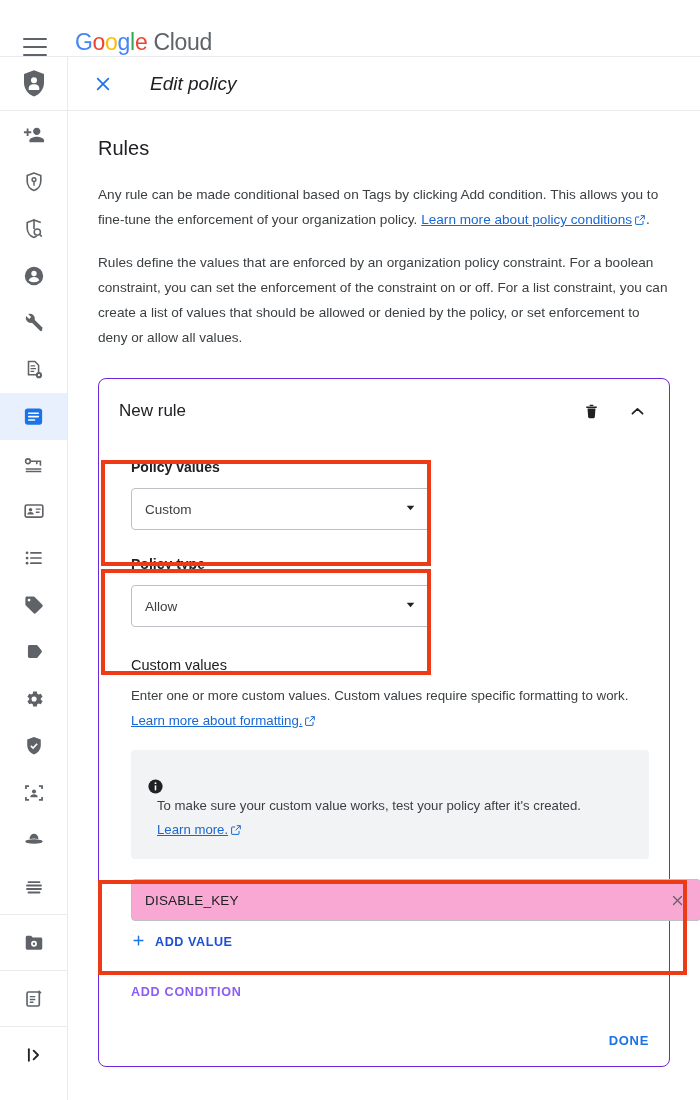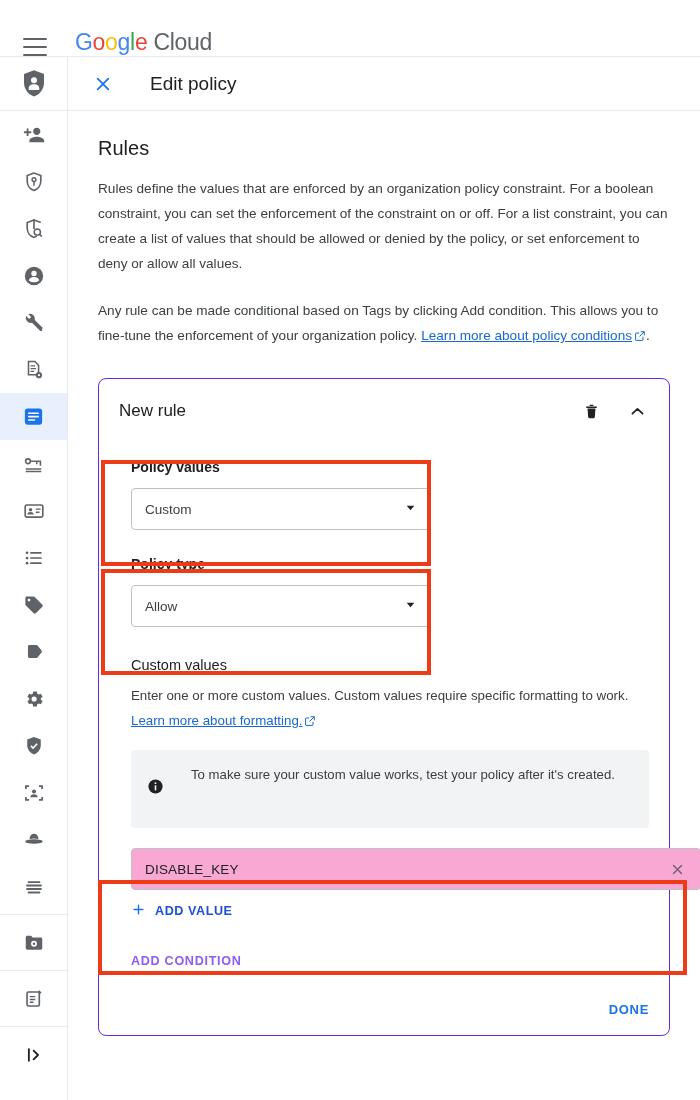--- a/index.html
+++ b/index.html
@@ -82,20 +82,21 @@
     top: 57px; left: 68px;
     width: 632px; height: 1043px;
     background: #ffffff;
     overflow: hidden;
   }
   .pane-header {
     height: 54px;
     display: flex; align-items: center;
     border-bottom: 1px solid #e8eaed;
     padding-left: 22px;
+    font-style: italic;
   }
   .close-x {
     width: 26px; height: 26px;
     display: flex; align-items: center; justify-content: center;
     cursor: pointer;
   }
   .pane-title {
     margin-left: 34px;
     font-size: 19px;
     color: #202124;
@@ -199,20 +200,21 @@
     max-width: 556px;
   }
 
   .info-banner {
     margin-top: 15px;
     background: #f1f3f4;
     border-radius: 4px;
     display: flex;
     padding: 14px 16px 16px 16px;
     min-height: 78px;
+    flex-direction: column;
   }
   .info-icon-wrap {
     width: 34px;
     display: flex;
     justify-content: flex-start;
     padding-top: 14px;
   }
   .info-text {
     font-size: 13.2px;
     line-height: 22px;
@@ -473,26 +475,26 @@
         <path stroke="#1a73e8" stroke-width="2.1" stroke-linecap="round" d="M5.6 5.6 18.4 18.4M18.4 5.6 5.6 18.4"></path>
       </svg>
     </div>
     <div class="pane-title">Edit policy</div>
   </div>
 
   <div class="pane-body">
 
     <h2 class="section-title">Rules</h2>
 
-    <p class="para">Rules define the values that are enforced by an organization policy constraint. For a boolean constraint, you can set the enforcement of the constraint on or off. For a list constraint, you can create a list of values that should be allowed or denied by the policy, or set enforcement to deny or allow all values.</p>
-
     <p class="para second"><span>Any rule can be made conditional based on Tags by clicking Add condition. This allows you to fine-tune the enforcement of your organization policy. </span><a class="link">Learn more about policy conditions</a><span class="ext-icon"><svg width="12" height="12" viewBox="0 0 24 24">
             <path fill="none" stroke="#1967d2" stroke-width="2" d="M13.4 3.4h7.2v7.2M20.6 3.4 11.2 12.8"></path>
             <path fill="none" stroke="#1967d2" stroke-width="2" d="M18 13.6v6.2c0 .6-.5 1-1 1H4.2c-.6 0-1-.4-1-1V7c0-.5.4-1 1-1h6.2"></path>
           </svg></span><span>.</span></p>
+
+    <p class="para">Rules define the values that are enforced by an organization policy constraint. For a boolean constraint, you can set the enforcement of the constraint on or off. For a list constraint, you can create a list of values that should be allowed or denied by the policy, or set enforcement to deny or allow all values.</p>
 
     <div class="rule-card">
 
       <div class="rule-card-head">
         <div class="rule-card-title">New rule</div>
         <div class="rule-card-actions">
           <div class="icon-btn">
             <svg width="17" height="19" viewBox="0 0 24 24">
               <path fill="#202124" d="M6.4 7.6h11.2l-.9 12.2c-.1.9-.8 1.6-1.7 1.6H9c-.9 0-1.6-.7-1.7-1.6L6.4 7.6z"></path>
               <path fill="#202124" d="M4.6 5h14.8v1.9H4.6zM9.4 2.4h5.2v2H9.4z"></path>
@@ -540,20 +542,24 @@
         <div class="info-banner">
           <div class="info-icon-wrap">
             <svg width="17" height="17" viewBox="0 0 24 24">
               <circle cx="12" cy="12" r="10" fill="#202124"></circle>
               <rect x="10.9" y="10.4" width="2.2" height="7" fill="#fff"></rect>
               <circle cx="12" cy="7.3" r="1.3" fill="#fff"></circle>
             </svg>
           </div>
           <div class="info-text">
             <span>To make sure your custom value works, test your policy after it's created.</span>
+            <span class="lm"><a class="link">Learn more.</a><span class="ext-icon"><svg width="12" height="12" viewBox="0 0 24 24">
+                    <path fill="none" stroke="#1967d2" stroke-width="2" d="M13.4 3.4h7.2v7.2M20.6 3.4 11.2 12.8"></path>
+                    <path fill="none" stroke="#1967d2" stroke-width="2" d="M18 13.6v6.2c0 .6-.5 1-1 1H4.2c-.6 0-1-.4-1-1V7c0-.5.4-1 1-1h6.2"></path>
+                  </svg></span></span>
           </div>
         </div>
 
         <div class="value-row">
           <div class="value-input">
             <span class="val">DISABLE_KEY</span>
             <span class="clear">
               <svg width="15" height="15" viewBox="0 0 24 24">
                 <path stroke="#5f6368" stroke-width="2" stroke-linecap="round" d="M5.6 5.6 18.4 18.4M18.4 5.6 5.6 18.4"></path>
               </svg>

